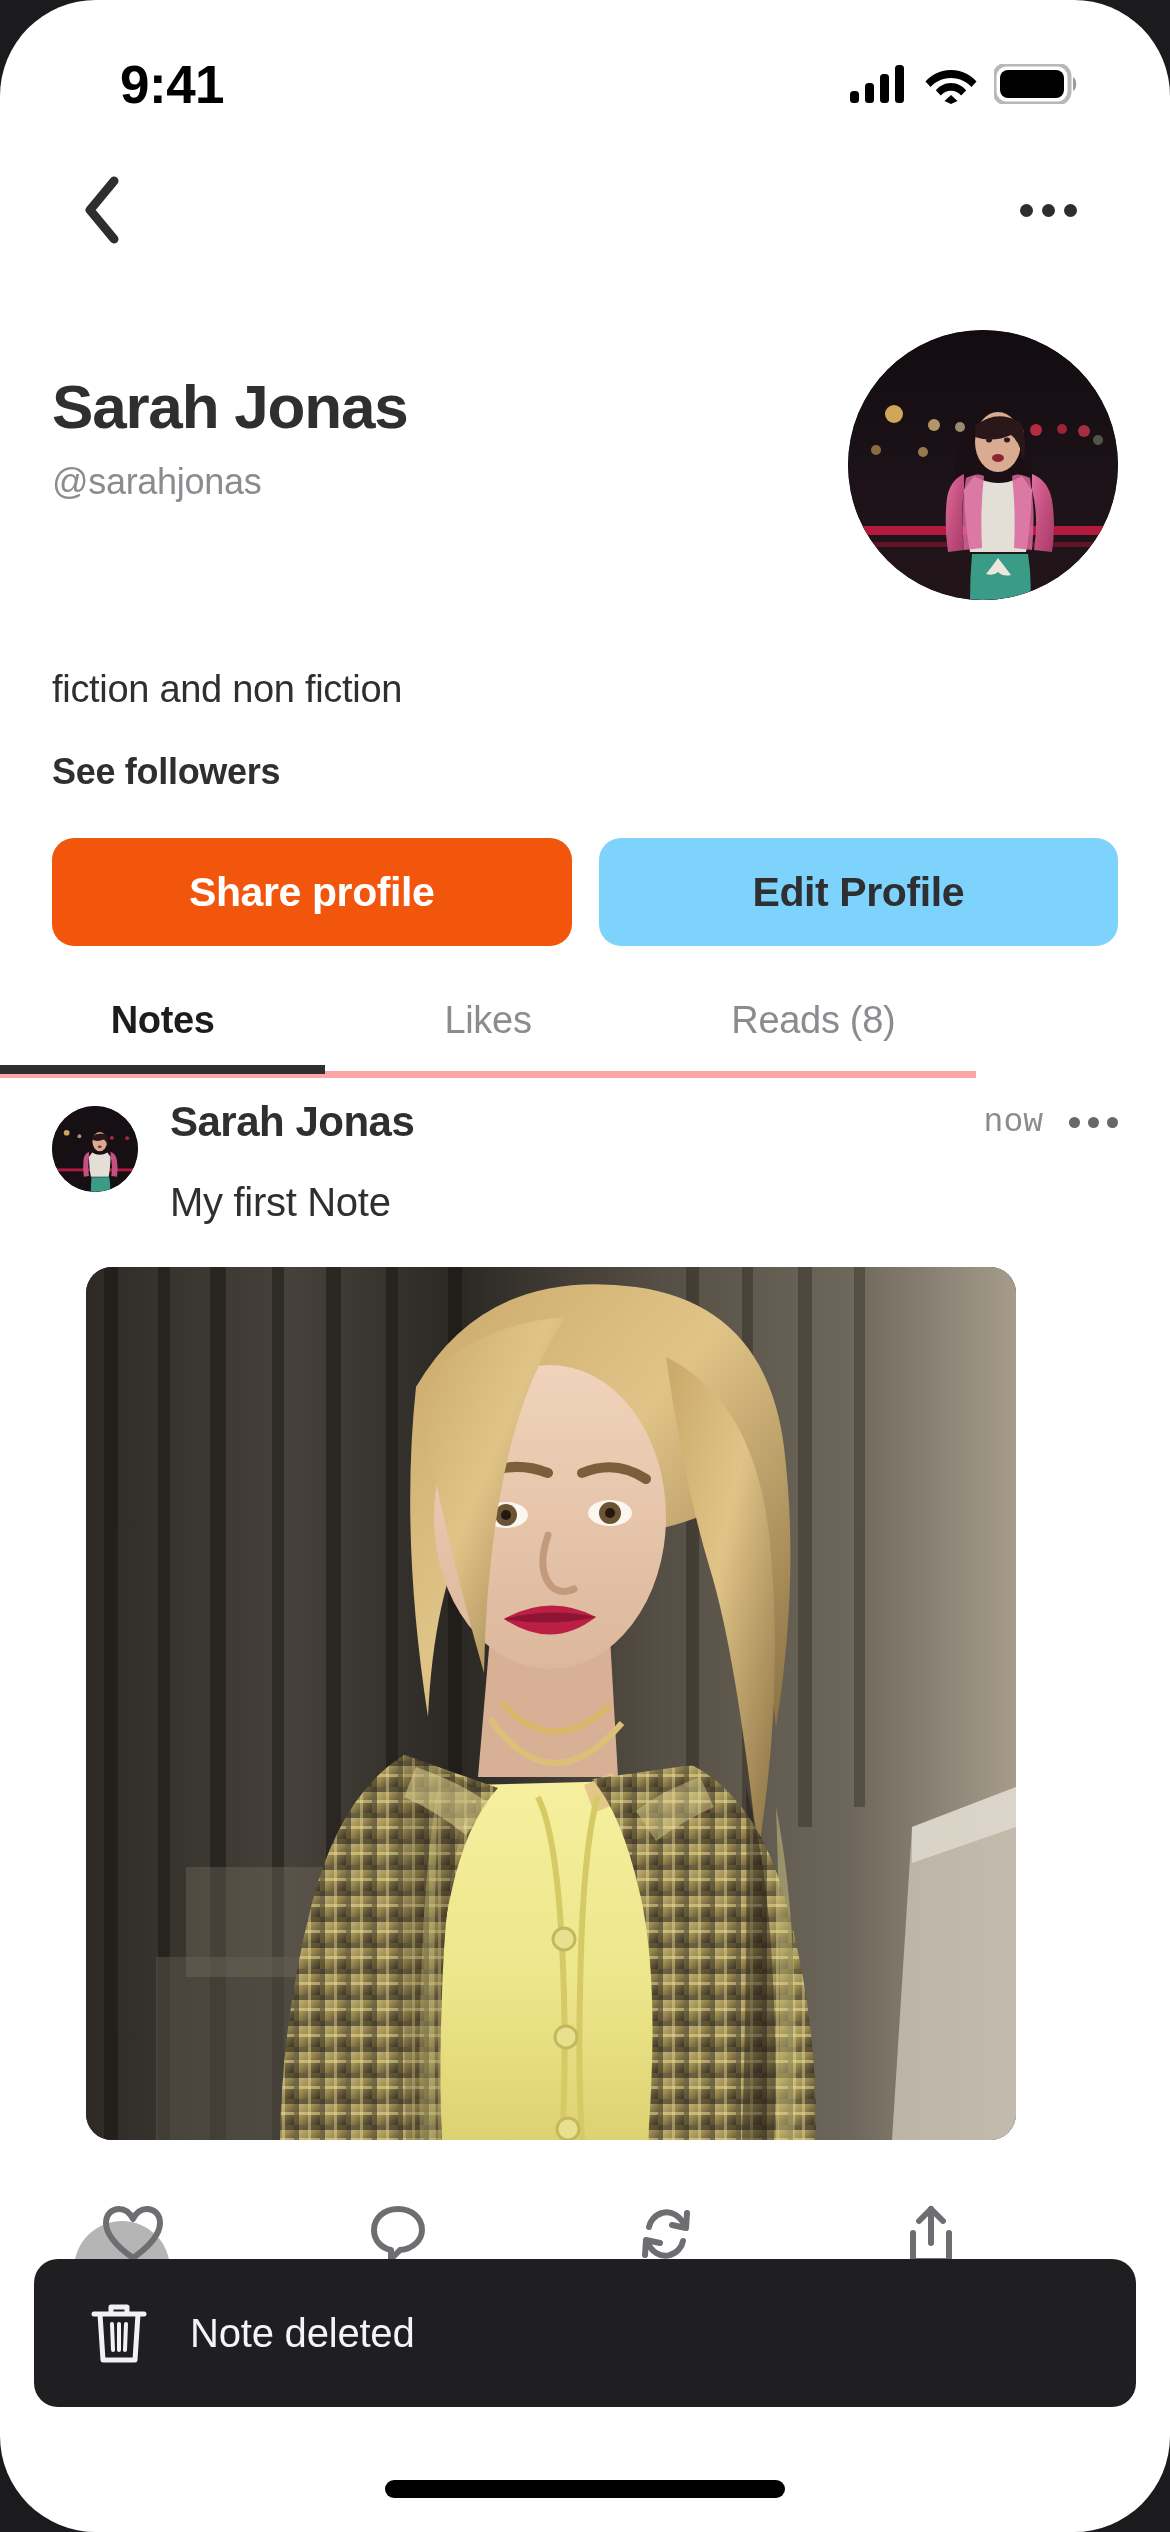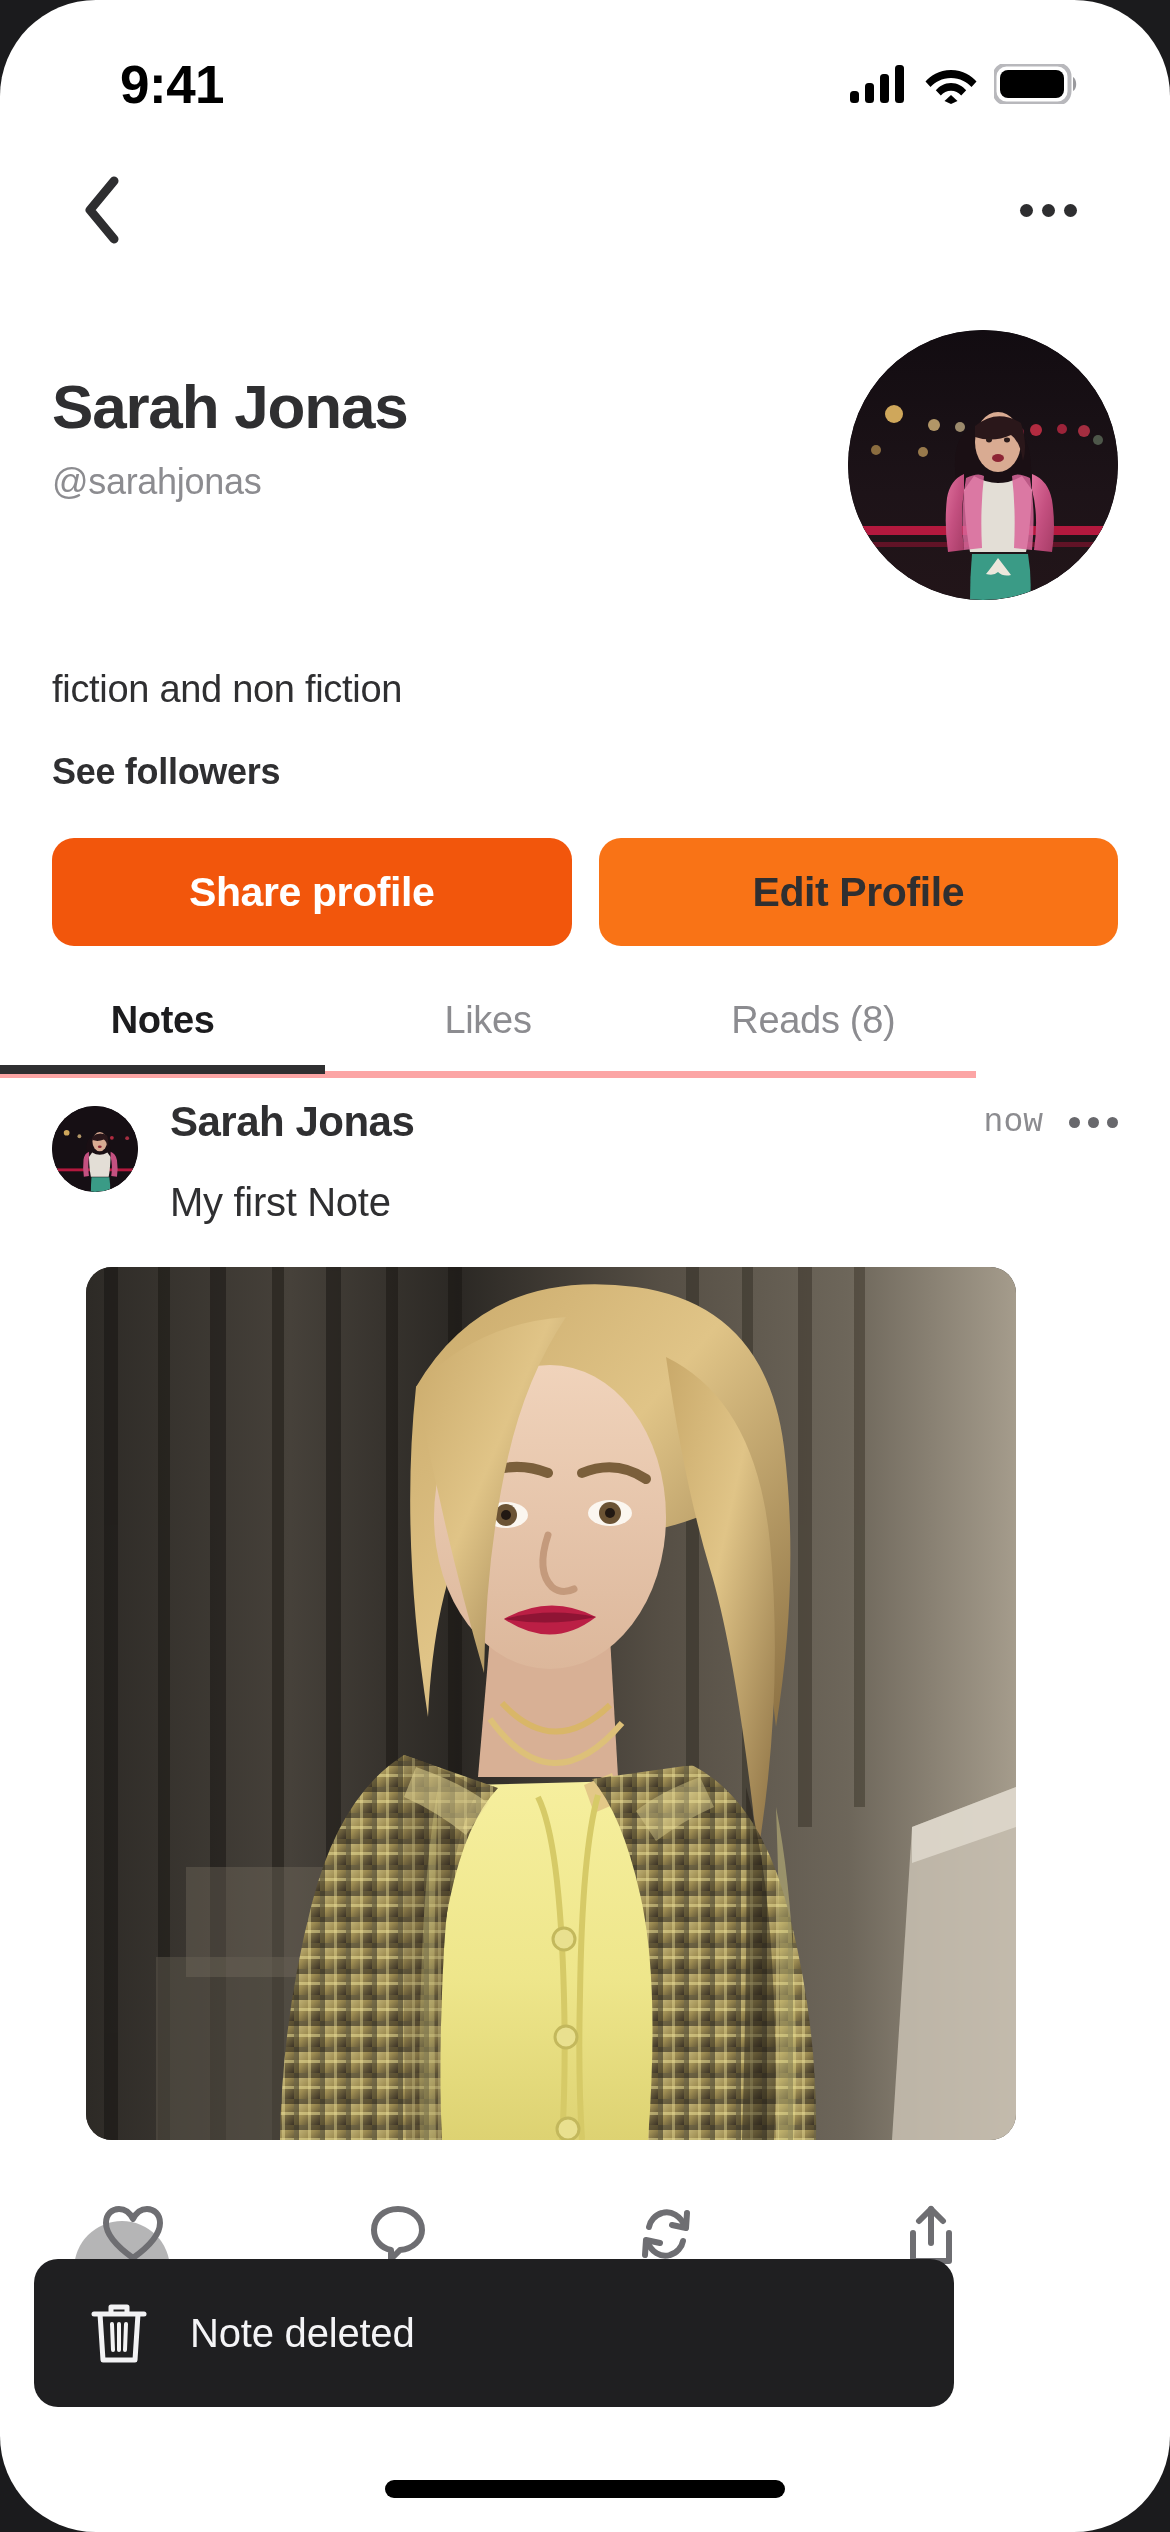--- a/index.html
+++ b/index.html
@@ -141,21 +141,21 @@
     font-size: 41px;
     font-weight: bold;
     letter-spacing: -0.4px;
     font-family: "Liberation Sans", sans-serif;
     cursor: pointer;
     display: flex;
     align-items: center;
     justify-content: center;
   }
   .btn-primary { background: #f2560c; color: #ffffff; }
-  .btn-secondary { background: #f97316; color: #2f2f31; }
+  .btn-secondary { background: #7dd3fc; color: #2f2f31; }
 
   
   .tabs {
     position: absolute;
     top: 970px; left: 0;
     width: 976px;
     height: 108px;
     display: flex;
     border-bottom: 7px solid #fca5a5;
   }
@@ -265,21 +265,21 @@
     width: 96px; height: 96px;
     border-radius: 50%;
     background: rgba(90,90,94,0.45);
   }
 
   
   .toast {
     position: absolute;
     left: 34px;
     top: 2259px;
-    width: 920px;
+    width: 1102px;
     height: 148px;
     background: #1f1f21;
     border-radius: 24px;
     display: flex;
     align-items: center;
     padding-left: 56px;
     gap: 42px;
     z-index: 40;
   }
   .toast-text {

